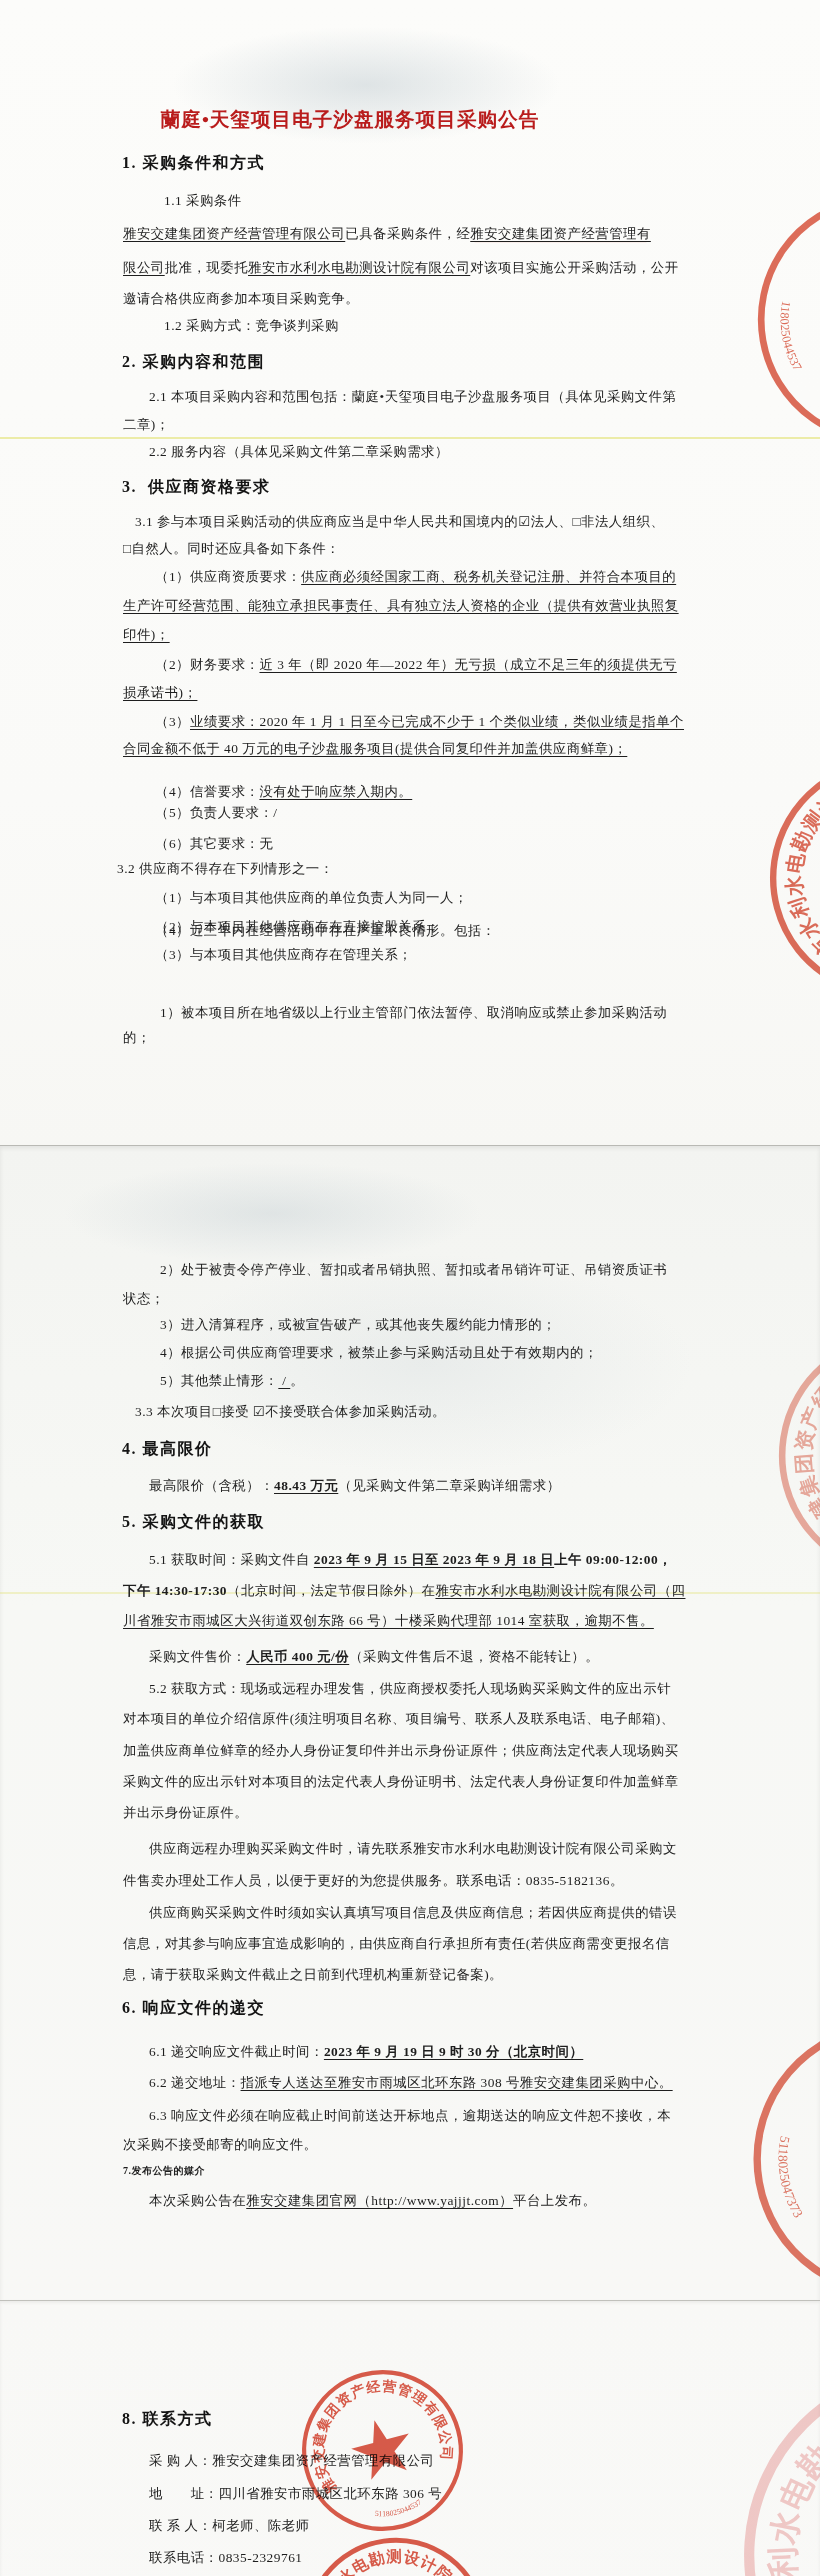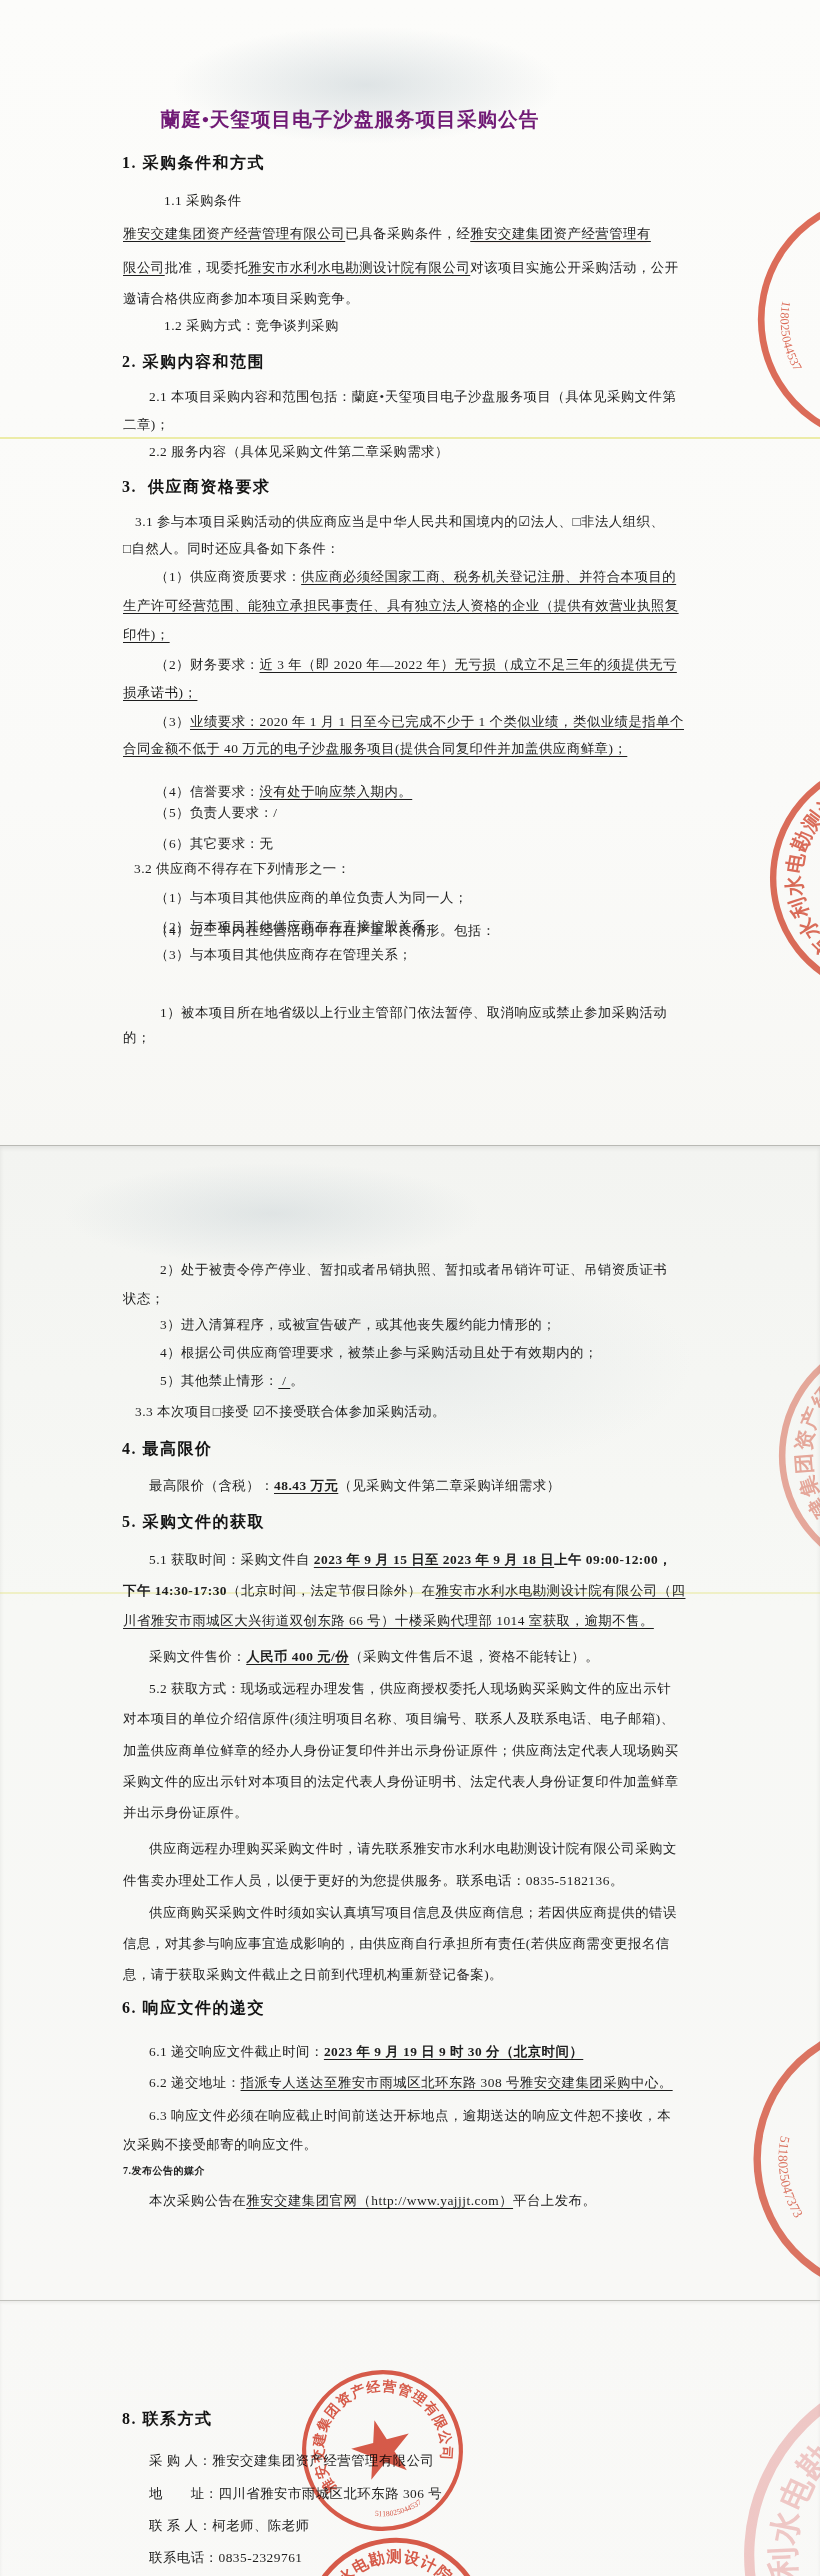--- a/index.html
+++ b/index.html
@@ -12,21 +12,21 @@
   #p1{top:0;height:1145px;background:linear-gradient(180deg,#fcfcfa 0%,#fafaf8 70%,#f7f7f4 100%);}
   #p2{top:1145px;height:1155px;background:linear-gradient(180deg,#f3f4f1 0%,#f7f8f5 40%,#f8f8f6 100%);
       border-top:1px solid #b9b9b4;box-shadow:inset 0 2.1px 4.1px rgba(70,70,70,.10);}
   #p3{top:2300px;height:1156px;background:linear-gradient(180deg,#f8f8f6 0%,#fbfbf9 100%);
       border-top:1px solid #c0c0bb;box-shadow:inset 0 1.5px 3.1px rgba(70,70,70,.08);}
   #doc,#stamps,#artifacts{position:absolute;left:0;top:0;width:100%;height:100%;}
   .line{
     position:absolute;font-size:13.4px;line-height:18.5px;color:#1e1e1e;
     white-space:pre;letter-spacing:0.5px;
   }
-  .title{width:700px;text-align:center;font-size:19.6px;font-weight:bold;letter-spacing:1px;color:#701a75;}
+  .title{width:700px;text-align:center;font-size:19.6px;font-weight:bold;letter-spacing:1px;color:#b91c1c;}
   .h1{font-size:16px;font-weight:bold;letter-spacing:1.5px;color:#141414;}
   .bb{font-weight:bold;font-size:10px;}
   span.u{text-decoration:underline;text-decoration-thickness:1px;text-underline-offset:3.1px;}
   span.b{font-weight:bold;}
   span.rl{box-shadow:0 5.7px 0 -4.6px rgba(205,45,35,.65);}
   .yline{position:absolute;left:0;width:100%;height:1.5px;background:rgba(222,222,88,.5);}
   .smudge{position:absolute;border-radius:50%;pointer-events:none;}
   svg.seal{position:absolute;mix-blend-mode:multiply;pointer-events:none;}
 </style>
 </head>
@@ -61,21 +61,21 @@
       <div class="line" style="top: 568px; left: 155px;"><span>（1）供应商资质要求：</span><span class="u">供应商必须经国家工商、税务机关登记注册、并符合本项目的</span></div>
       <div class="line" style="top: 597px; left: 123px;"><span class="u">生产许可经营范围、能独立承担民事责任、具有独立法人资格的企业（提供有效营业执照复</span></div>
       <div class="line" style="top: 626px; left: 123px;"><span class="u">印件)；</span></div>
       <div class="line" style="top: 656px; left: 155px;"><span>（2）财务要求：</span><span class="u">近 3 年（即 2020 年—2022 年）无亏损（成立不足三年的须提供无亏</span></div>
       <div class="line" style="top: 684px; left: 123px;"><span class="u">损承诺书)；</span></div>
       <div class="line" style="top: 713px; left: 155px;"><span>（3）</span><span class="u">业绩要求：2020 年 1 月 1 日至今已完成不少于 1 个类似业绩，类似业绩是指单个</span></div>
       <div class="line" style="top: 740px; left: 123px;"><span class="u">合同金额不低于 40 万元的电子沙盘服务项目(提供合同复印件并加盖供应商鲜章)；</span></div>
       <div class="line" style="top: 773px; left: 155px; margin-top: 10px;"><span>（4）信誉要求：</span><span class="u">没有处于响应禁入期内。</span></div>
       <div class="line" style="top: 804px; left: 155px;"><span>（5）负责人要求：/</span></div>
       <div class="line" style="top: 835px; left: 155px;"><span>（6）其它要求：无</span></div>
-      <div class="line" style="top: 860px; left: 134px;"><span>3.2 供应商不得存在下列情形之一：</span></div>
+      <div class="line" style="top: 860px; left: 117px;"><span>3.2 供应商不得存在下列情形之一：</span></div>
       <div class="line" style="top: 889px; left: 155px;"><span>（1）与本项目其他供应商的单位负责人为同一人；</span></div>
       <div class="line" style="top: 918px; left: 155px;"><span>（2）与本项目其他供应商存在直接控股关系；</span></div>
       <div class="line" style="top: 946px; left: 155px;"><span>（3）与本项目其他供应商存在管理关系；</span></div>
       <div class="line" style="top: 922px; left: 155px;"><span>（4）近三年内在经营活动中存在严重不良情形。包括：</span></div>
       <div class="line" style="top: 1004px; left: 160px;"><span>1）被本项目所在地省级以上行业主管部门依法暂停、取消响应或禁止参加采购活动</span></div>
       <div class="line" style="top: 1029px; left: 123px;"><span>的；</span></div>
       <div class="line" style="top: 1261px; left: 160px;"><span>2）处于被责令停产停业、暂扣或者吊销执照、暂扣或者吊销许可证、吊销资质证书</span></div>
       <div class="line" style="top: 1290px; left: 123px;"><span>状态；</span></div>
       <div class="line" style="top: 1316px; left: 160px;"><span>3）进入清算程序，或被宣告破产，或其他丧失履约能力情形的；</span></div>
       <div class="line" style="top: 1344px; left: 160px;"><span>4）根据公司供应商管理要求，被禁止参与采购活动且处于有效期内的；</span></div>

